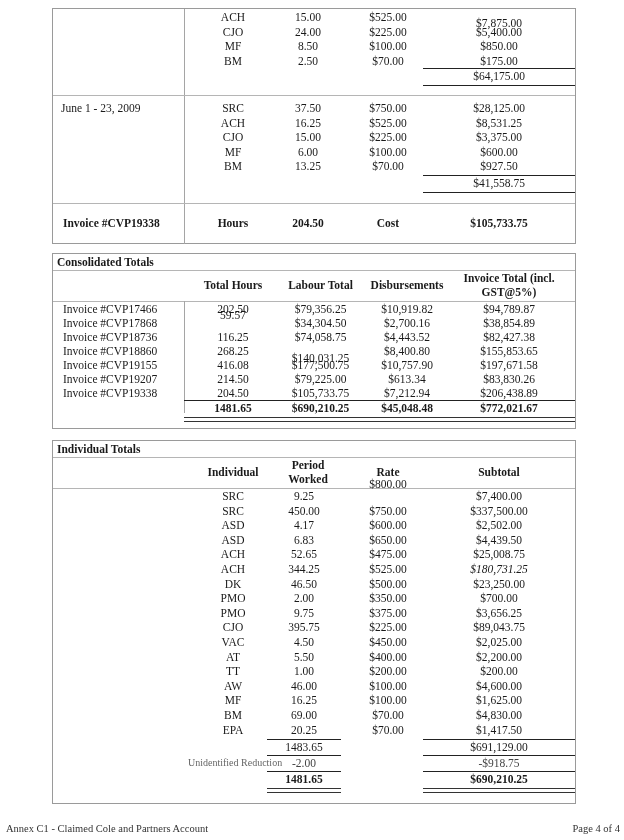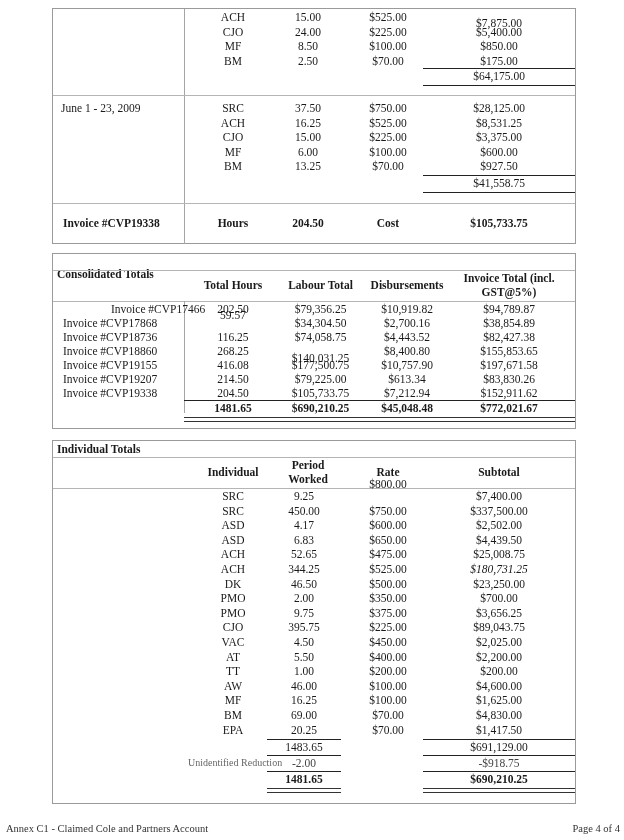--- a/index.html
+++ b/index.html
@@ -77,31 +77,31 @@
   <div class="line" style="left:370px;width:152px;top:183px;"></div>
 
   <div class="abs b" style="left:10px;top:208px;">Invoice #CVP19338</div>
   <div class="cell b" style="left:140px;width:80px;top:208px;">Hours</div>
   <div class="cell b" style="left:215px;width:80px;top:208px;">204.50</div>
   <div class="cell b" style="left:295px;width:80px;top:208px;">Cost</div>
   <div class="cell b" style="left:370px;width:152px;top:208px;">$105,733.75</div>
 </div>
 
 <div class="box" style="top:253px;height:176px;">
-  <div class="section-title" style="top:2px;margin-top:12px;">Consolidated Totals</div>
+  <div class="section-title" style="top:2px;">Consolidated Totals</div>
   <div class="gline" style="left:0;width:522px;top:16px;"></div>
   <div class="cell b" style="left:135px;width:90px;top:25px;">Total Hours</div>
   <div class="cell b" style="left:225px;width:85px;top:25px;">Labour Total</div>
   <div class="cell b" style="left:308px;width:92px;top:25px;">Disbursements</div>
   <div class="cell b" style="left:390px;width:132px;top:18px;">Invoice Total (incl.</div>
   <div class="cell b" style="left:390px;width:132px;top:32px;">GST@5%)</div>
   <div class="gline" style="left:0;width:522px;top:47px;"></div>
   <div class="vline" style="left:131px;top:47px;height:112px;"></div>
   <div id="cons-rows">
-      <div class="abs" style="left: 10px; top: 49px; margin-left: 48px;">Invoice #CVP17466</div>
+      <div class="abs" style="left: 10px; top: 49px;">Invoice #CVP17466</div>
       <div class="cell" style="left: 135px; width: 90px; top: 49px;">202.50</div>
       <div class="cell" style="left: 225px; width: 85px; top: 49px;">$79,356.25</div>
       <div class="cell" style="left: 308px; width: 92px; top: 49px;">$10,919.82</div>
       <div class="cell" style="left: 390px; width: 132px; top: 49px;">$94,789.87</div>
       <div class="abs" style="left: 10px; top: 63px;">Invoice #CVP17868</div>
       <div class="cell" style="left: 135px; width: 90px; top: 55px;">59.57</div>
       <div class="cell" style="left: 225px; width: 85px; top: 63px;">$34,304.50</div>
       <div class="cell" style="left: 308px; width: 92px; top: 63px;">$2,700.16</div>
       <div class="cell" style="left: 390px; width: 132px; top: 63px;">$38,854.89</div>
       <div class="abs" style="left: 10px; top: 77px;">Invoice #CVP18736</div>
@@ -121,21 +121,21 @@
       <div class="cell" style="left: 390px; width: 132px; top: 105px;">$197,671.58</div>
       <div class="abs" style="left: 10px; top: 119px;">Invoice #CVP19207</div>
       <div class="cell" style="left: 135px; width: 90px; top: 119px;">214.50</div>
       <div class="cell" style="left: 225px; width: 85px; top: 119px;">$79,225.00</div>
       <div class="cell" style="left: 308px; width: 92px; top: 119px;">$613.34</div>
       <div class="cell" style="left: 390px; width: 132px; top: 119px;">$83,830.26</div>
       <div class="abs" style="left: 10px; top: 133px;">Invoice #CVP19338</div>
       <div class="cell" style="left: 135px; width: 90px; top: 133px;">204.50</div>
       <div class="cell" style="left: 225px; width: 85px; top: 133px;">$105,733.75</div>
       <div class="cell" style="left: 308px; width: 92px; top: 133px;">$7,212.94</div>
-      <div class="cell" style="left: 390px; width: 132px; top: 133px;">$152,911.62</div>
+      <div class="cell" style="left: 390px; width: 132px; top: 133px;">$206,438.89</div>
     </div>
   <div class="line" style="left:131px;width:391px;top:146px;"></div>
   <div class="cell b" style="left:135px;width:90px;top:148px;">1481.65</div>
   <div class="cell b" style="left:225px;width:85px;top:148px;">$690,210.25</div>
   <div class="cell b" style="left:308px;width:92px;top:148px;">$45,048.48</div>
   <div class="cell b" style="left:390px;width:132px;top:148px;">$772,021.67</div>
   <div class="dline" style="left:131px;width:391px;top:163px;"></div>
 </div>
 
 <div class="box" style="top:440px;height:364px;">

